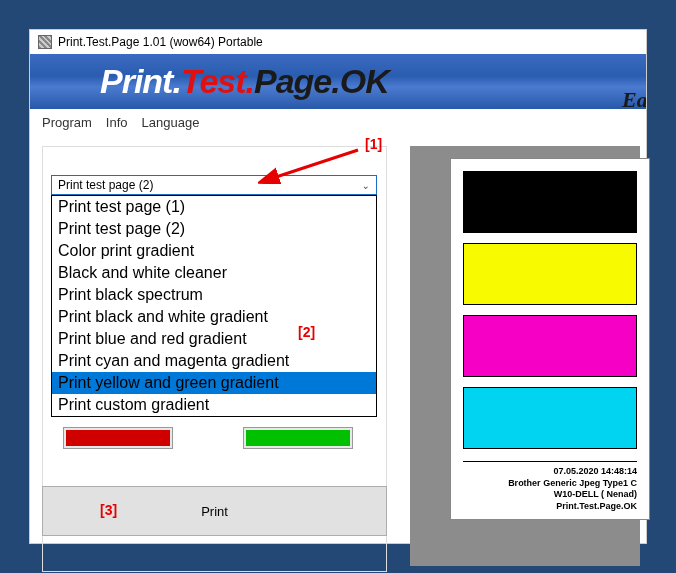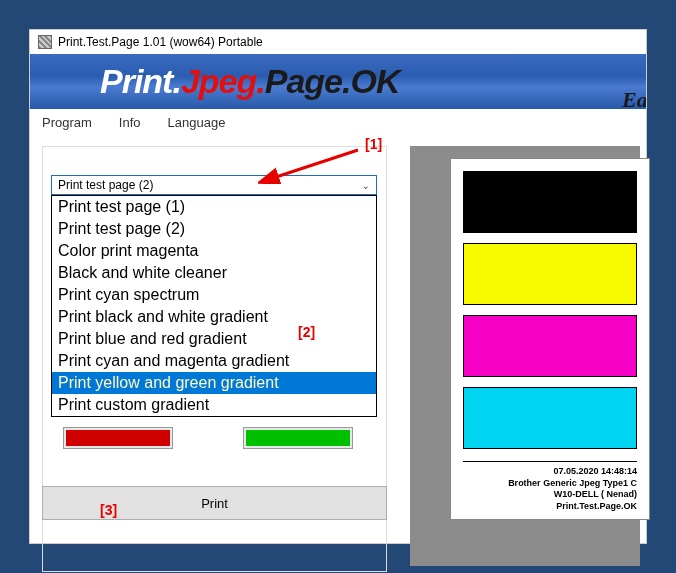--- a/index.html
+++ b/index.html
@@ -8,34 +8,34 @@
 .window { background: #fff; height: 100%; display: flex; flex-direction: column; box-shadow: 0 0 0 1px #ccc; }
 .titlebar { background: #fff; padding: 5px 8px; display: flex; align-items: center; gap: 6px; font-size: 12px; color: #000; }
 .titlebar-icon { width: 14px; height: 14px; display: inline-block; background: repeating-linear-gradient(45deg,#888,#888 2px,#ccc 2px,#ccc 4px); border:1px solid #666; }
 .banner { height: 55px; background: linear-gradient(to bottom, #3a6bc0 0%, #2a5cb0 40%, #4a7bd0 60%, #2858a8 100%); position: relative; overflow: hidden; display: flex; align-items: center; padding-left: 70px; }
 .banner-text { font-family: "Times New Roman", serif; font-style: italic; font-weight: bold; font-size: 34px; letter-spacing: -1px; white-space: nowrap; }
 .bt-white { color: #fff; }
 .bt-red { color: #e01010; }
 .bt-dark { color: #1a1a1a; }
 .bt-ok { color: #1a1a1a; }
 .bt-easy { position: absolute; right: -20px; bottom: -4px; font-size: 22px; color: #1a1a1a; font-family: "Times New Roman", serif; font-style: italic; font-weight: bold;}
-.menubar { padding: 6px 12px; display: flex; gap: 27px; font-size: 13px; color: #333; }
+.menubar { padding: 6px 12px; display: flex; gap: 14px; font-size: 13px; color: #333; }
 .menubar span { cursor: default; }
 .content { position: relative; flex: 1; }
 .left-panel { position: absolute; left: 12px; top: 10px; width: 345px; height: 426px; border: 1px solid #ddd; }
 .combo { position: absolute; left: 8px; top: 28px; width: 326px; height: 20px; border: 1px solid #1a6fbf; background: #fff; display: flex; align-items: center; padding: 0 6px; font-size: 12px; justify-content: space-between; }
 .combo-chevron { font-size: 10px; color: #555; }
 .dropdown { position: absolute; left: 8px; top: 48px; width: 326px; background: #fff; border: 1px solid #000; z-index: 10; }
 .dropdown-item { font-size: 16px; padding: 2px 6px; color: #000; background: #fff; cursor: default; }
-.dropdown-item.highlighted { background: #0078d7; color: #fef9c3; }
+.dropdown-item.highlighted { background: #0078d7; color: #000000; }
 .color-btn-row { position: absolute; left: 20px; top: 280px; display: flex; gap: 70px; }
 .color-btn { width: 110px; height: 22px; border: 1px solid #999; box-shadow: inset 0 0 0 2px #e8e8e8; }
 .red-btn { background: #d00000; }
 .green-btn { background: #00c000; }
-.print-btn { position: absolute; left: 12px; top: 350px; width: 345px; height: 34px; border: 1px solid #adadad; background: #e1e1e1; display: flex; align-items: center; justify-content: center; font-size: 13px; color: #000; }
+.print-btn { position: absolute; left: 12px; top: 350px; width: 345px; height: 50px; border: 1px solid #adadad; background: #e1e1e1; display: flex; align-items: center; justify-content: center; font-size: 13px; color: #000; }
 .annotation { position: absolute; font-weight: bold; color: #e60000; font-size: 14px; font-family: Arial, sans-serif; z-index: 20; }
 .ann1 { left: 335px; top: 0px; }
 .ann2 { left: 268px; top: 188px; }
 .ann3 { left: 70px; top: 366px; }
 .arrow { position: absolute; left: 228px; top: 8px; width: 110px; height: 40px; z-index: 15; pointer-events: none; }
 .preview { position: absolute; left: 380px; top: 10px; width: 230px; height: 420px; background: #8c8c8c; }
 .page { position: absolute; left: 40px; top: 12px; width: 200px; background: #fff; border: 1px solid #888; padding: 12px 12px 6px 12px; display: flex; flex-direction: column; gap: 10px; }
 .swatch { height: 62px; width: 100%; border: 1px solid #000; }
 .sw-black { background: #000; }
 .sw-yellow { background: #f8fa00; }
@@ -49,44 +49,44 @@
 <div class="outer-border">
 <div class="window">
 
   <div class="titlebar">
     <span class="titlebar-icon"></span>
     <span>Print.Test.Page 1.01  (wow64) Portable</span>
   </div>
 
   <div class="banner">
     <div class="banner-text">
-      <span class="bt-white">Print.</span><span class="bt-red">Jpeg.</span><span class="bt-dark">Page.</span><span class="bt-ok">OK</span>
+      <span class="bt-white">Print.</span><span class="bt-red">Test.</span><span class="bt-dark">Page.</span><span class="bt-ok">OK</span>
     </div>
     <span class="bt-easy">Easy</span>
   </div>
 
   <div class="menubar">
     <span>Program</span>
     <span>Info</span>
     <span>Language</span>
   </div>
 
   <div class="content">
 
     <div class="left-panel">
       <div class="combo">
         <span>Print test page (2)</span>
         <span class="combo-chevron">⌄</span>
       </div>
       <div class="dropdown" id="dropdown">
             <div class="dropdown-item">Print test page (1)</div>
             <div class="dropdown-item">Print test page (2)</div>
-            <div class="dropdown-item">Color print magenta</div>
+            <div class="dropdown-item">Color print gradient</div>
             <div class="dropdown-item">Black and white cleaner</div>
-            <div class="dropdown-item">Print cyan spectrum</div>
+            <div class="dropdown-item">Print black spectrum</div>
             <div class="dropdown-item">Print black and white gradient</div>
             <div class="dropdown-item">Print blue and red gradient</div>
             <div class="dropdown-item">Print cyan and magenta gradient</div>
             <div class="dropdown-item highlighted">Print yellow and green gradient</div>
             <div class="dropdown-item">Print custom gradient</div>
           </div>
       <div class="color-btn-row">
         <div class="color-btn red-btn"></div>
         <div class="color-btn green-btn"></div>
       </div>

